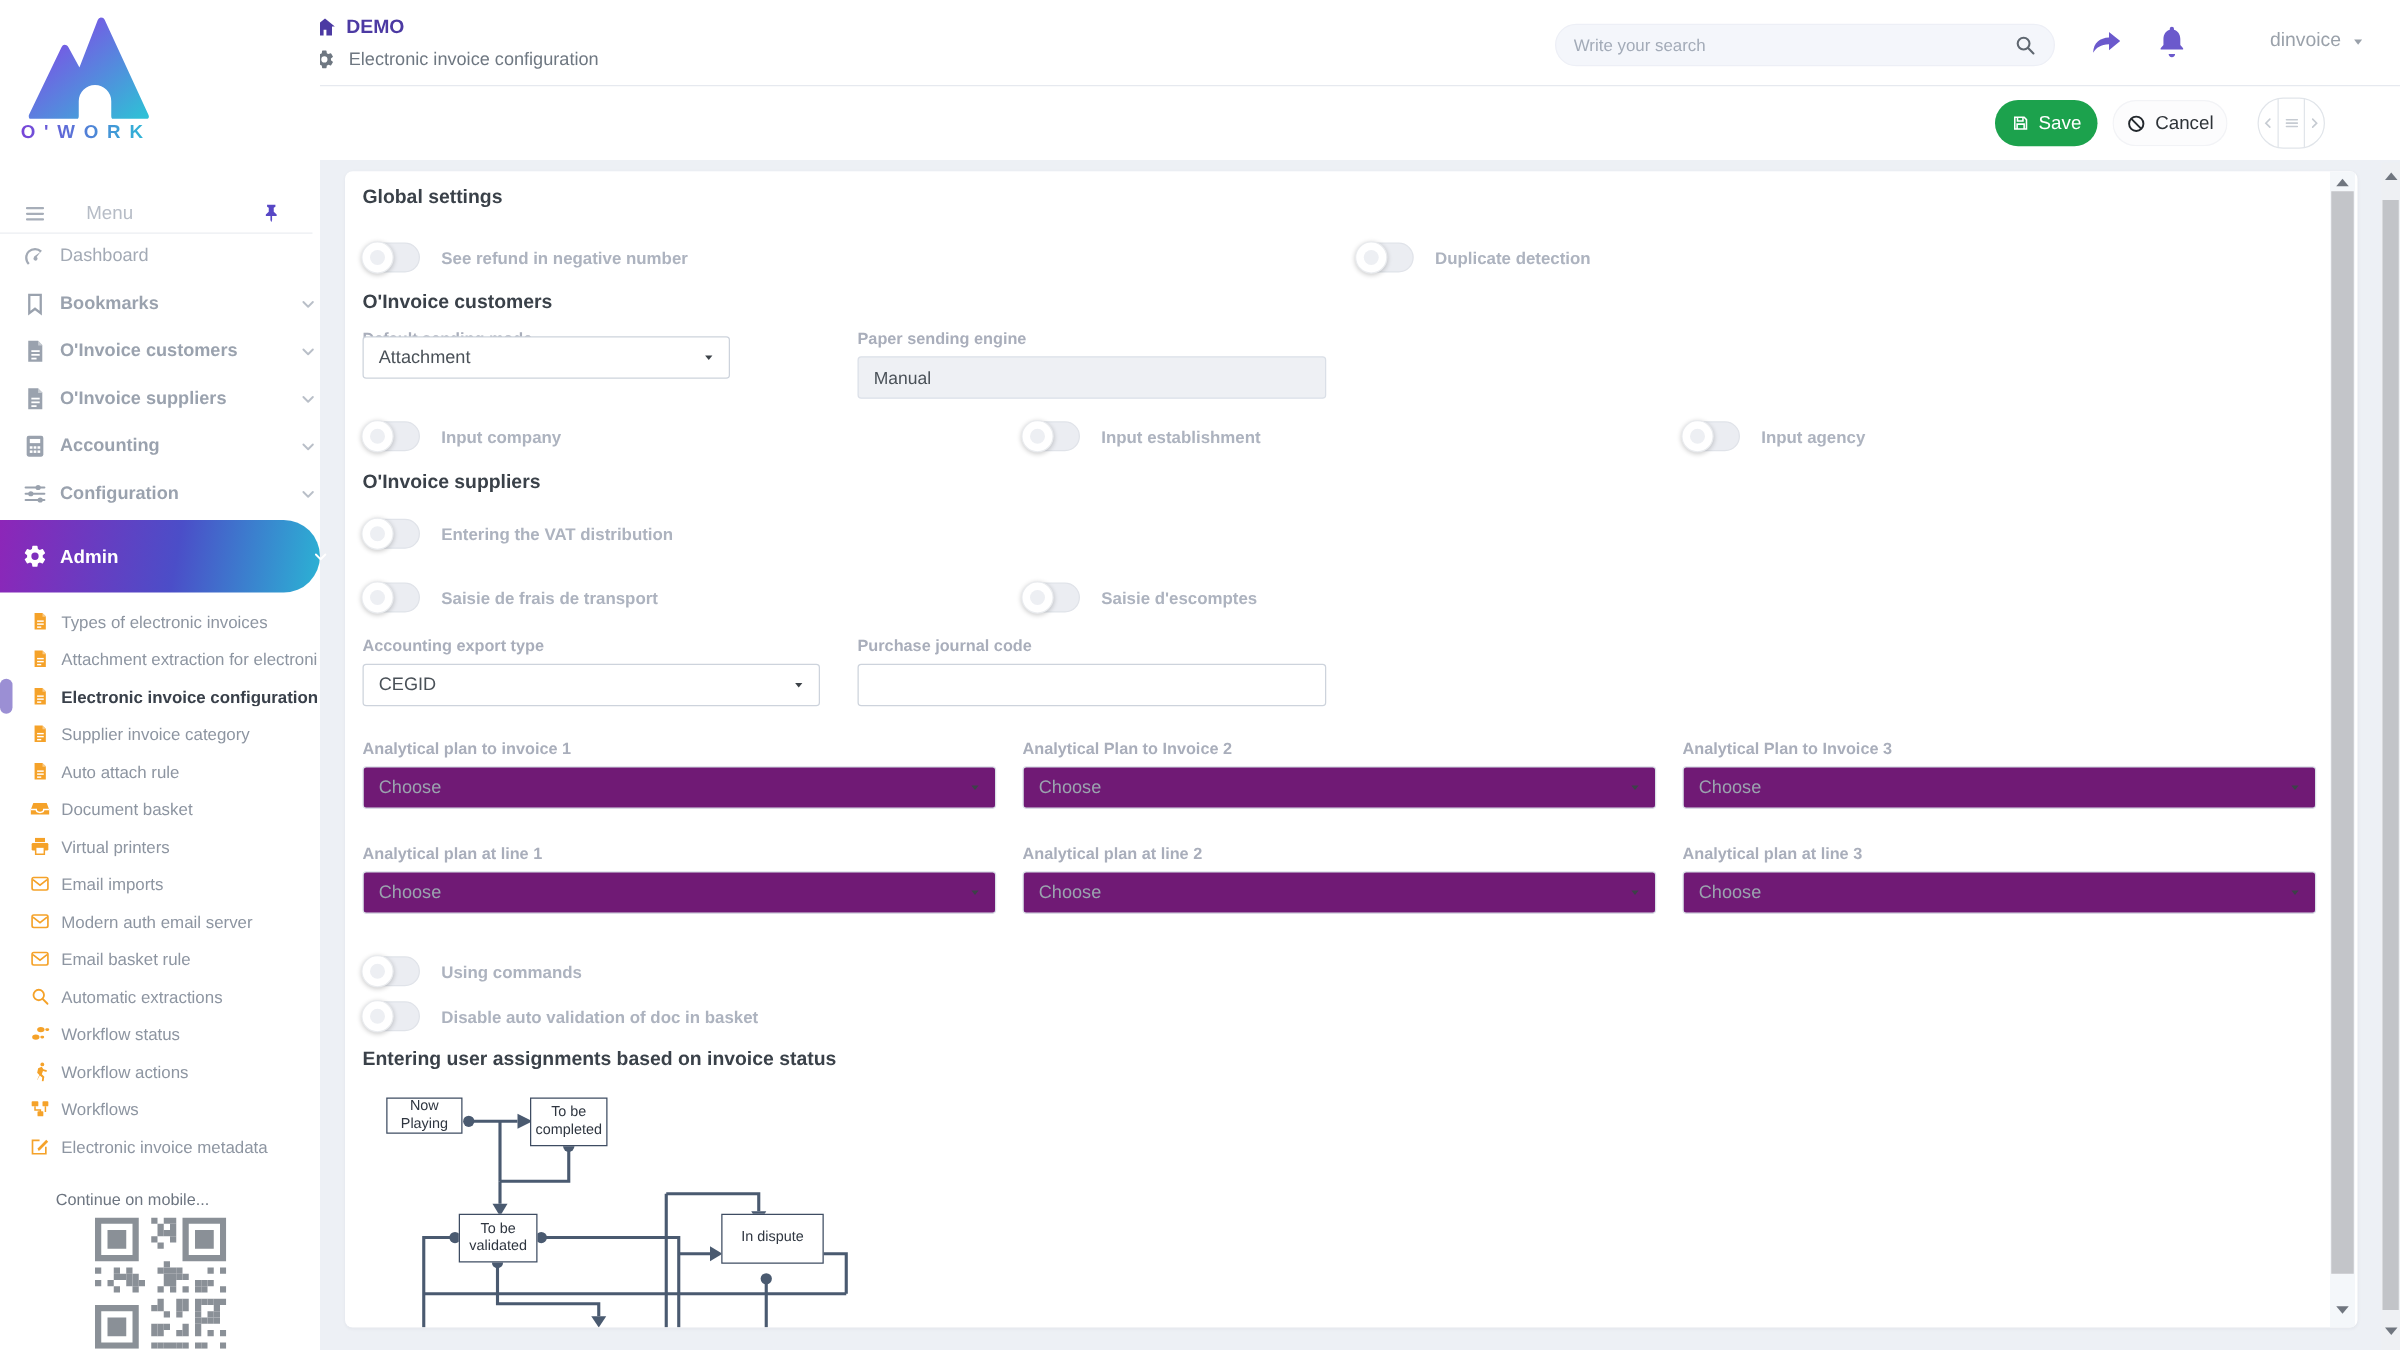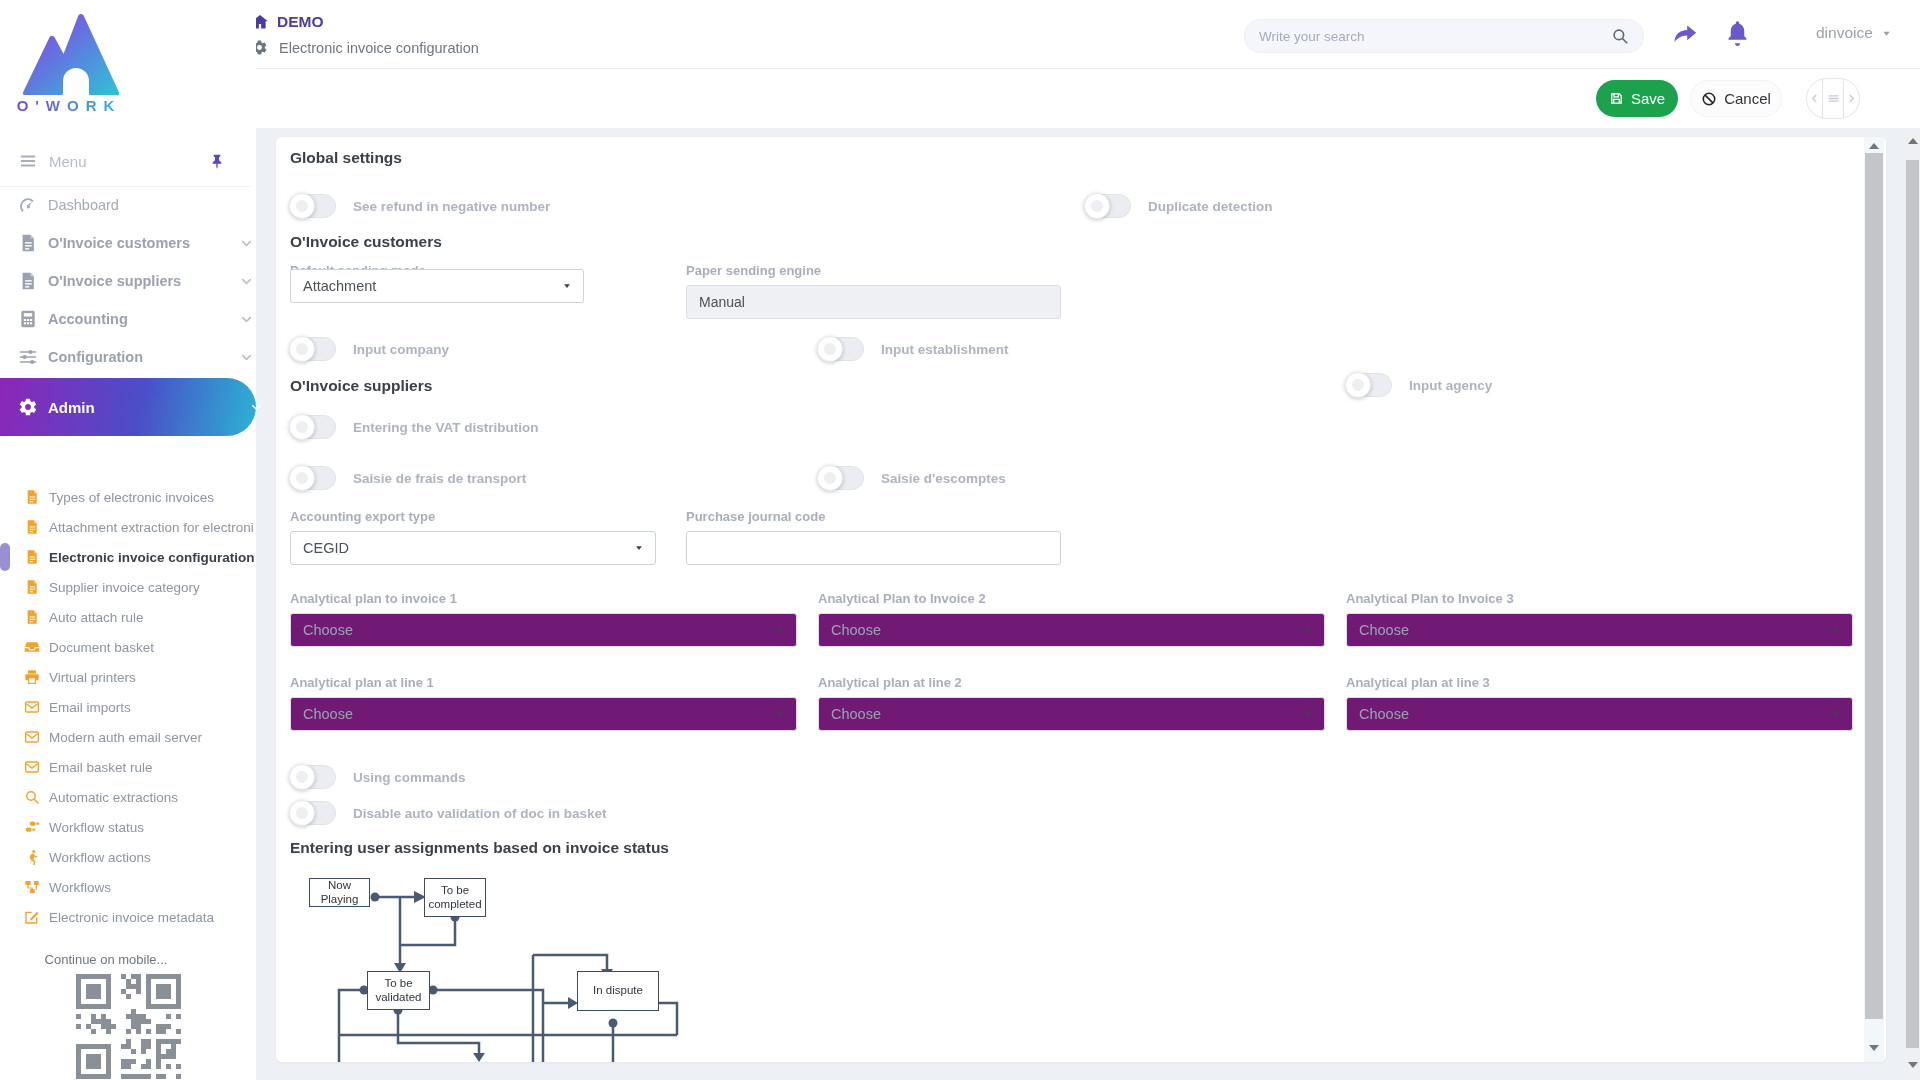--- a/index.html
+++ b/index.html
@@ -41,21 +41,21 @@
   .pager .p-l { width:15px; } .pager .p-m { width:22px; border-left:1px solid #e1e5ea; border-right:1px solid #e1e5ea; }
   .pager .p-r { width:15px; }
   .pager .ic { width:11px; height:11px; } .pager .p-m .ic { width:13px; height:13px; }
 
   
   .sidebar { position:absolute; left:0; top:0; width:256px; height:1080px; background:#fff; }
   .logo { position:absolute; left:18px; top:13px; }
   .brand-text { position:absolute; left:13px; top:97px; width:112px; text-align:center; font-weight:bold;
                 font-size:15px; letter-spacing:7px; background:linear-gradient(90deg,#7b3fd8,#28c0d6);
                 -webkit-background-clip:text; background-clip:text; color:transparent; white-space:nowrap; }
-  .menu-header { position:absolute; left:0; top:144px; width:256px; height:34px; display:flex; align-items:center; }
+  .menu-header { position:absolute; left:0; top:162px; width:256px; height:34px; display:flex; align-items:flex-start;gap:20px; }
   .menu-header .burger { width:20px; height:18px; margin-left:18px; color:#a7aeb9; cursor:pointer; }
   .menu-header .menu-label { margin-left:11px; color:#b6bcc6; font-size:15px; }
   .menu-header .pin { position:absolute; left:209px; width:16px; height:17px; color:#5747c5; cursor:pointer; }
   .side-divider { position:absolute; left:0; top:186px; width:250px; height:1px; background:#eceef2; }
   .nav { position:absolute; left:0; top:186px; width:256px; }
   .nav-item { position:relative; height:38px; display:flex; align-items:center; cursor:pointer;
               color:#9aa2ae; font-size:14.5px; font-weight:bold; }
   .nav-item .ic { width:20px; height:20px; margin-left:18px; }
   .nav-item .lbl { margin-left:10px; white-space:nowrap; }
   .nav-item .chev { position:absolute; left:222px; width:13px; height:13px; color:#b9bfc8; }
@@ -240,20 +240,33 @@
 
   <div class="nav">
     <div class="nav-item dash">
       <span class="ic">
           <svg viewBox="0 0 24 24" fill="currentColor">
             <path d="M12 4a9.5 9.5 0 0 0-9.5 9.5c0 2.6 1.05 5 2.75 6.7l1.6-1.55a7.3 7.3 0 0 1-2.15-5.15 7.3 7.3 0 0 1 12.4-5.2l1.6-1.55A9.45 9.45 0 0 0 12 4z"></path>
             <path d="M10.9 13.2a1.9 1.9 0 1 0 2.7-.5l4.1-5.2-5.5 3.9a1.9 1.9 0 0 0-1.3 1.8z"></path>
           </svg>
         </span>
       <span class="lbl">Dashboard</span>
+    </div>
+    <div class="nav-item">
+      <span class="ic">
+          <svg viewBox="0 0 24 24" fill="none" stroke="currentColor" stroke-width="2.2">
+            <path d="M6.5 3.5h11V21l-5.5-4.2L6.5 21z"></path>
+          </svg>
+        </span>
+      <span class="lbl">Bookmarks</span>
+      <span class="chev ic">
+          <svg viewBox="0 0 24 24" fill="none" stroke="currentColor" stroke-width="2.8" stroke-linecap="round" stroke-linejoin="round">
+            <path d="M5 8.5l7 7 7-7"></path>
+          </svg>
+        </span>
     </div>
     <div class="nav-item">
       <span class="ic">
           <svg viewBox="0 0 24 24" fill="currentColor">
             <path d="M5.5 2h9.5l4 4v16H5.5z"></path>
             <path d="M15 2v4.5h4.2" fill="rgba(255,255,255,.45)"></path>
             <rect x="8.5" y="11" width="8" height="1.7" fill="#fff"></rect>
             <rect x="8.5" y="14.6" width="8" height="1.7" fill="#fff"></rect>
             <rect x="8.5" y="18.2" width="5" height="1.7" fill="#fff"></rect>
           </svg>
@@ -637,21 +650,21 @@
         <div class="knob"></div>
       </div>
     <span class="tg-label">Input company</span>
   </div>
   <div class="toggle-row" style="left:542px; top:200px;">
     <div class="toggle">
         <div class="knob"></div>
       </div>
     <span class="tg-label">Input establishment</span>
   </div>
-  <div class="toggle-row" style="left:1070px; top:200px;margin-top:36px;">
+  <div class="toggle-row" style="left:1070px; top:200px;">
     <div class="toggle">
         <div class="knob"></div>
       </div>
     <span class="tg-label">Input agency</span>
   </div>
 
   <div class="h-sec" style="top:240px;">O'Invoice suppliers</div>
 
   <div class="toggle-row" style="left:14px; top:278px;">
     <div class="toggle">

